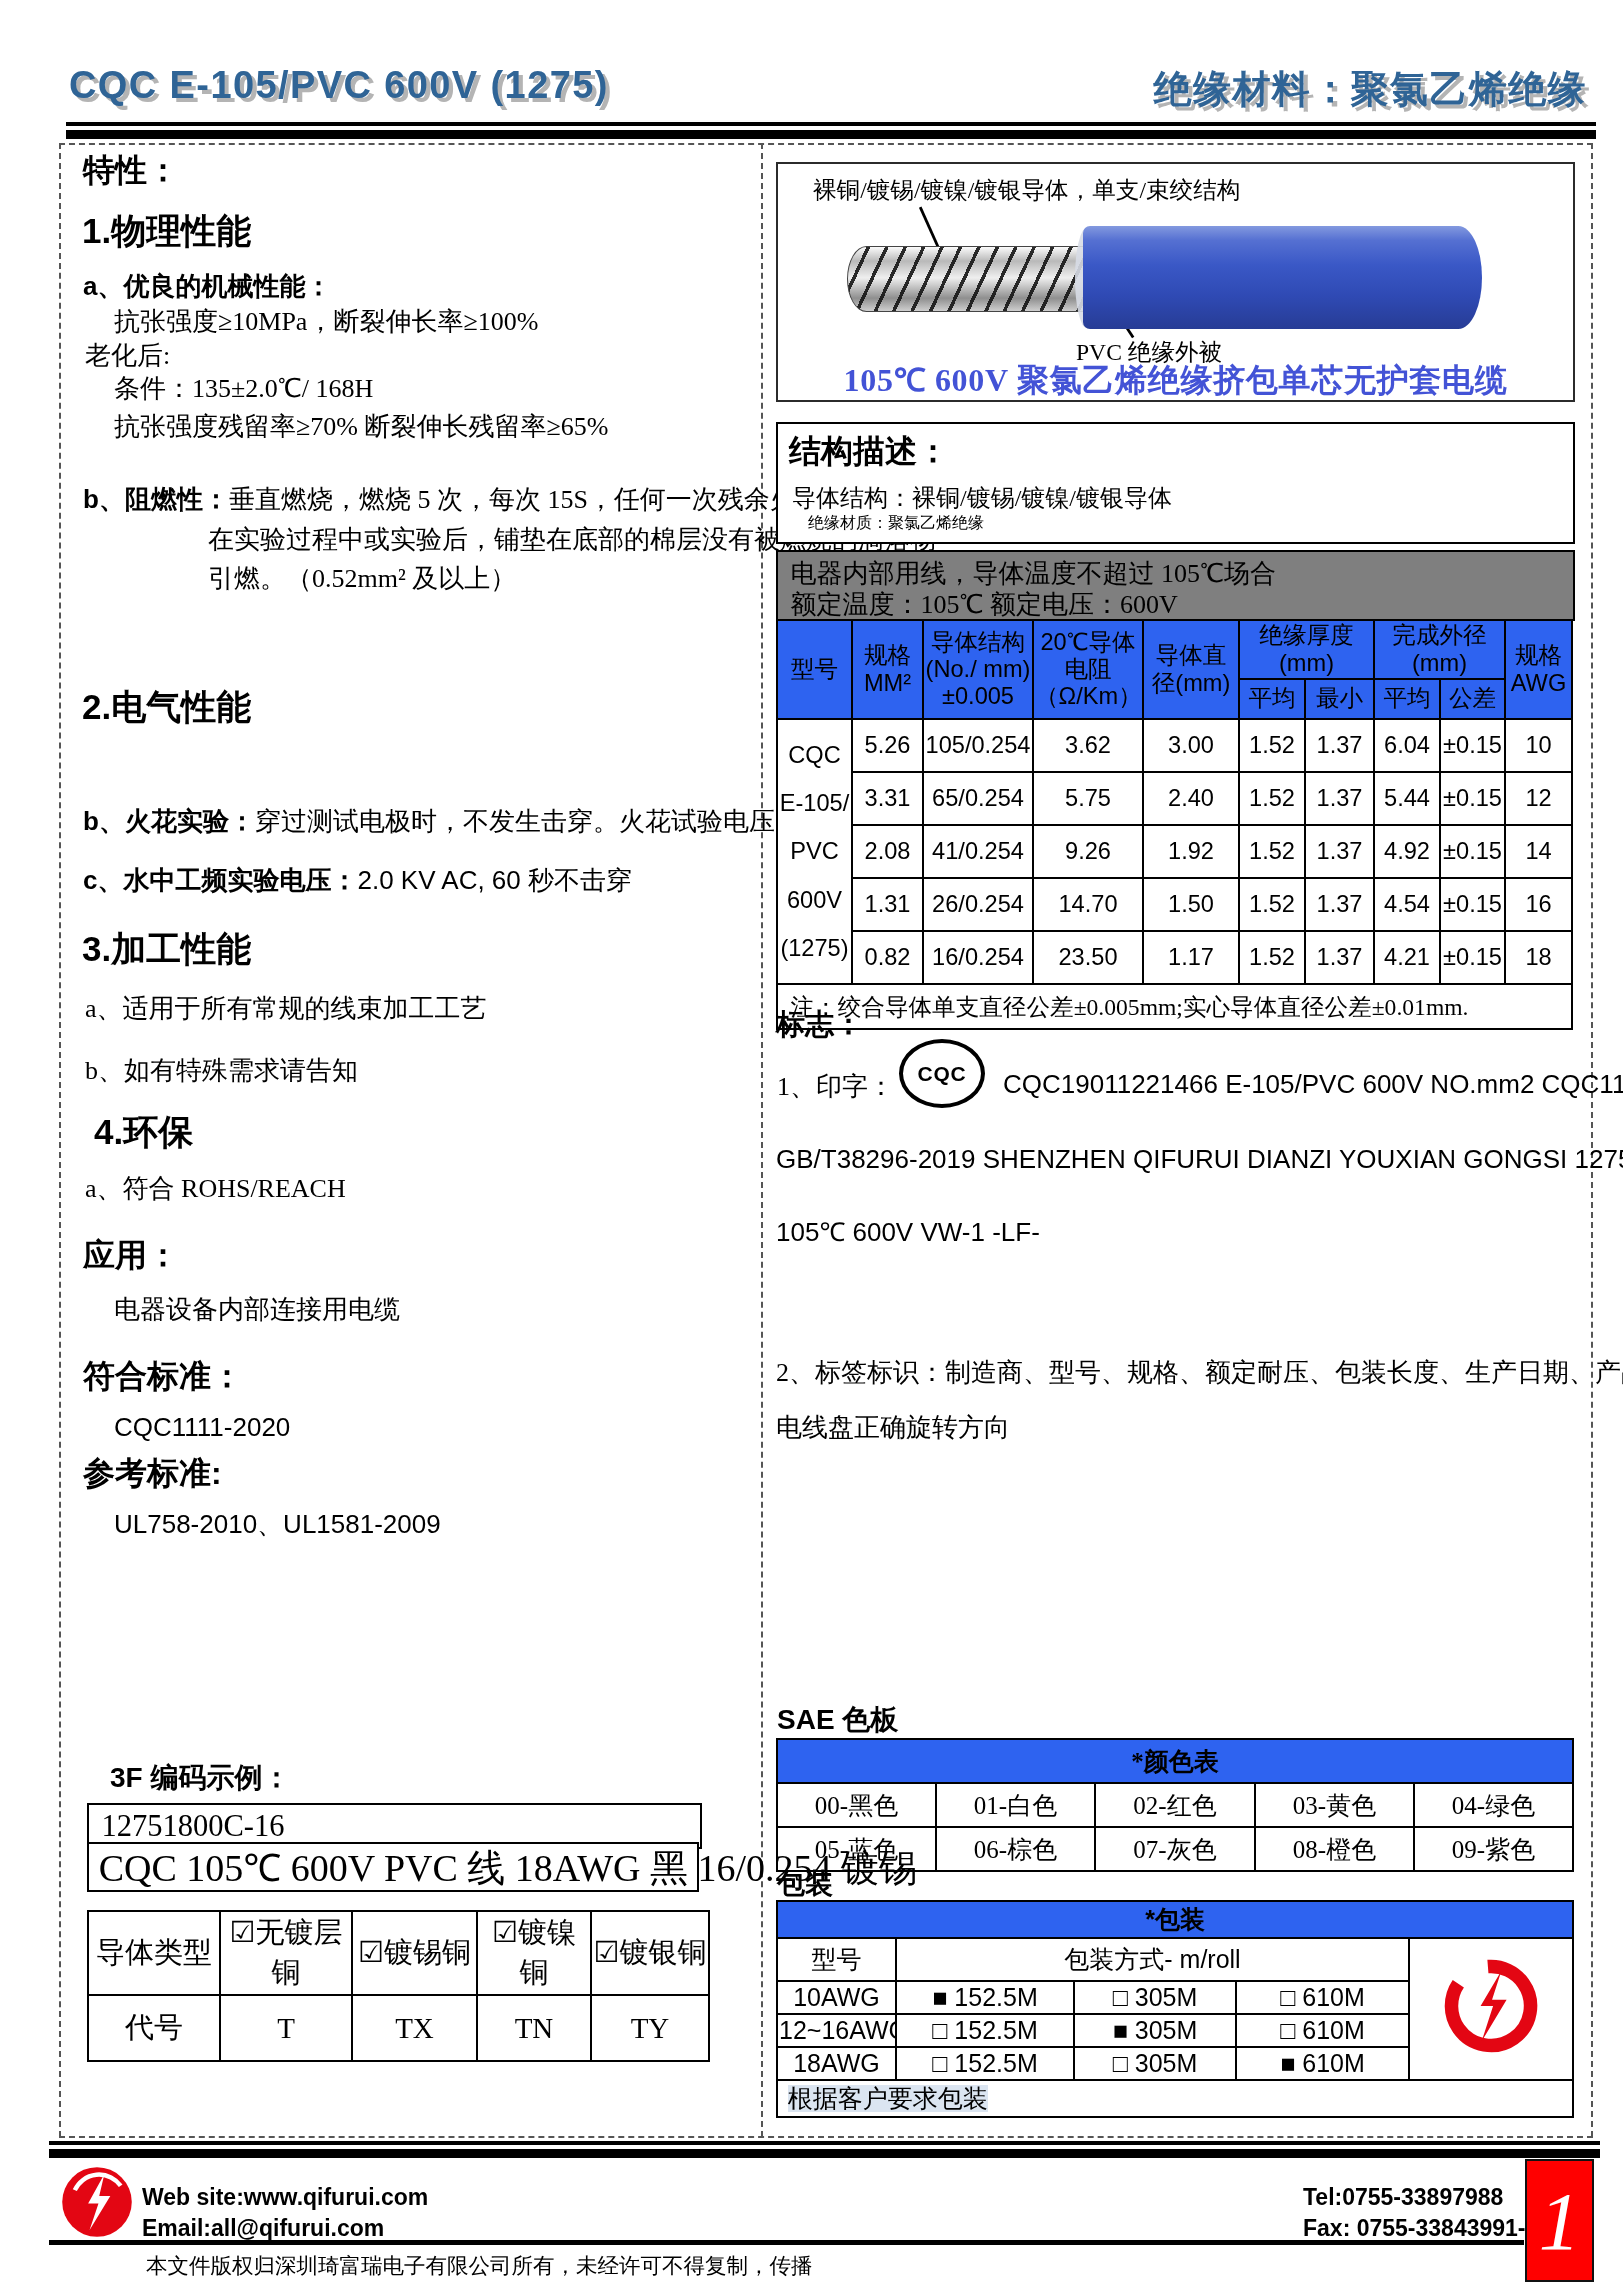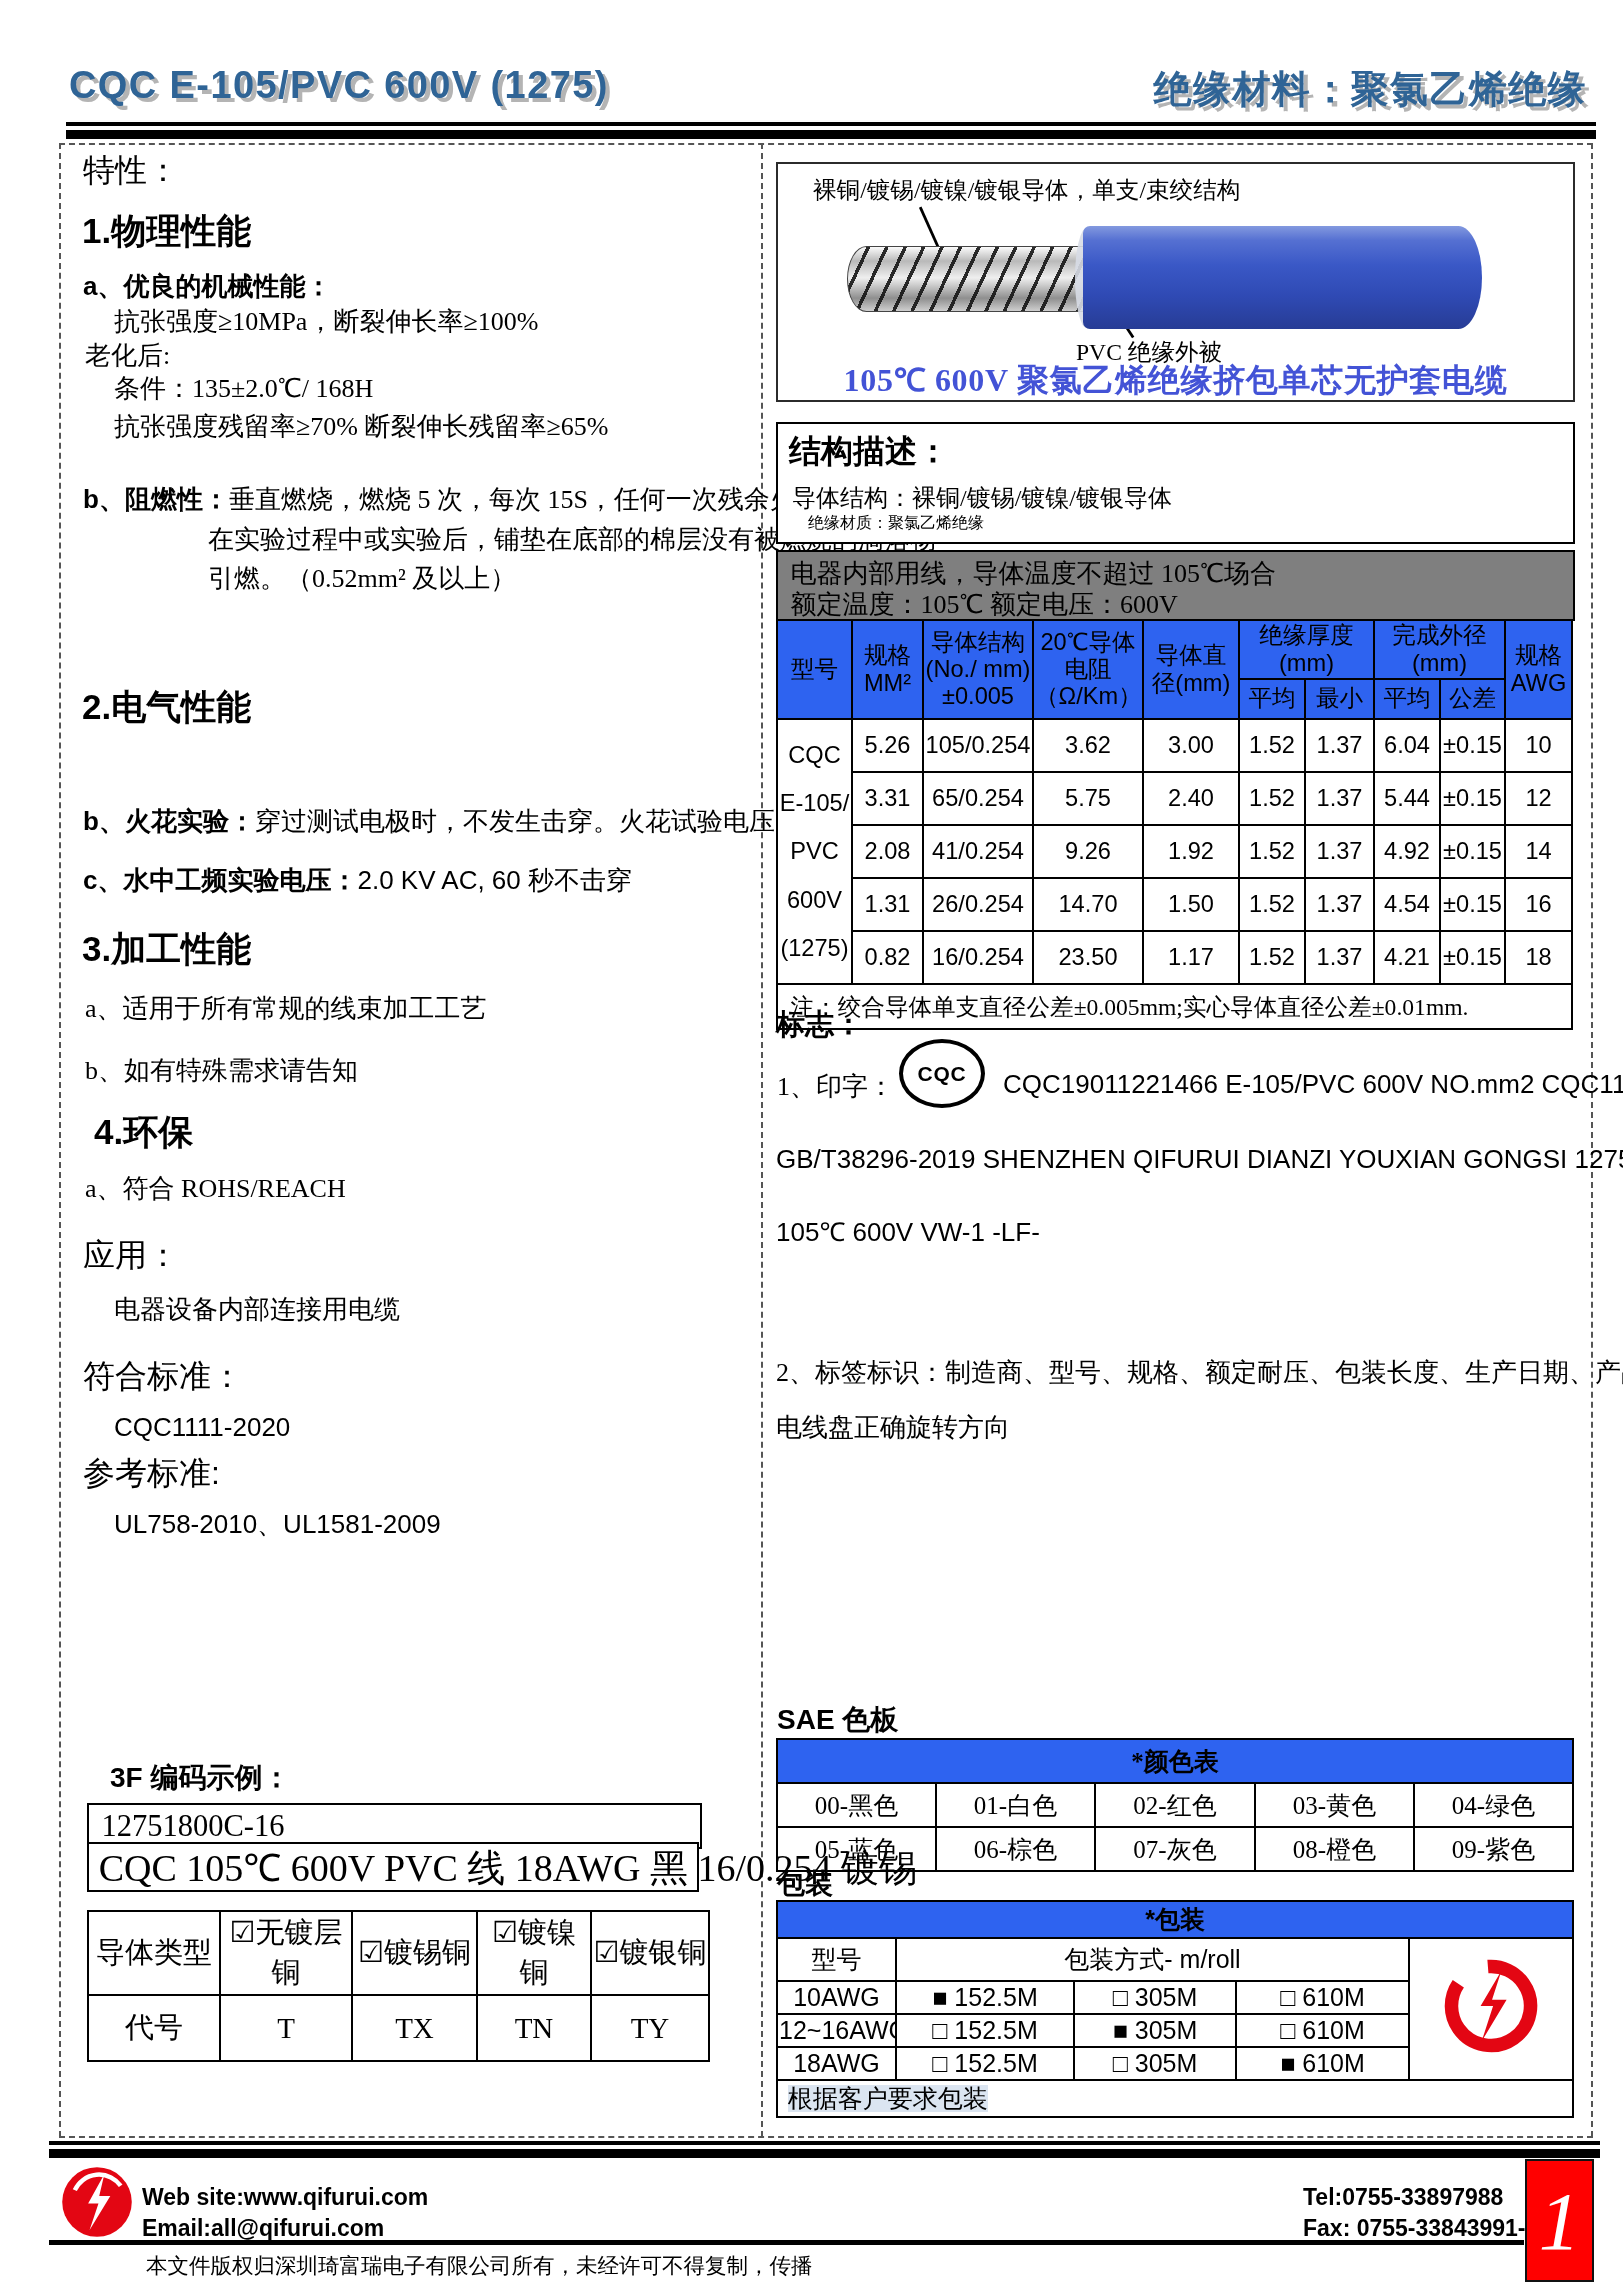--- a/index.html
+++ b/index.html
@@ -10,21 +10,21 @@
   
   .page-title{font-size:38px;font-weight:bold;color:#2f6496;letter-spacing:1.4px;
               text-shadow:4.2px 4.2px 0 #b4b4b4;white-space:nowrap;}
   
   .hr{background:#000;}
   
   .dashv{border-left:2.1px dashed #555;width:0;}
   .dashh{border-top:2.1px dashed #555;height:0;}
   
   .h1{font-size:35px;font-weight:bold;white-space:nowrap;}
-  .h2{font-size:32px;font-weight:normal;white-space:nowrap;}
+  .h2{font-size:32px;font-weight:bold;white-space:nowrap;}
   .lab{font-size:26px;font-weight:bold;white-space:nowrap;}
   .txt{font-size:26px;white-space:nowrap;}
   .inline{display:inline;}
   
   .bordered{border:2.1px solid #000;background:#fff;}
   .graybox{background:#7f7f7f;border:2.1px solid #000;}
   
   table{border-collapse:collapse;table-layout:fixed;}
   td,th{border:2.1px solid #000;text-align:center;vertical-align:middle;
         font-weight:normal;overflow:hidden;}

